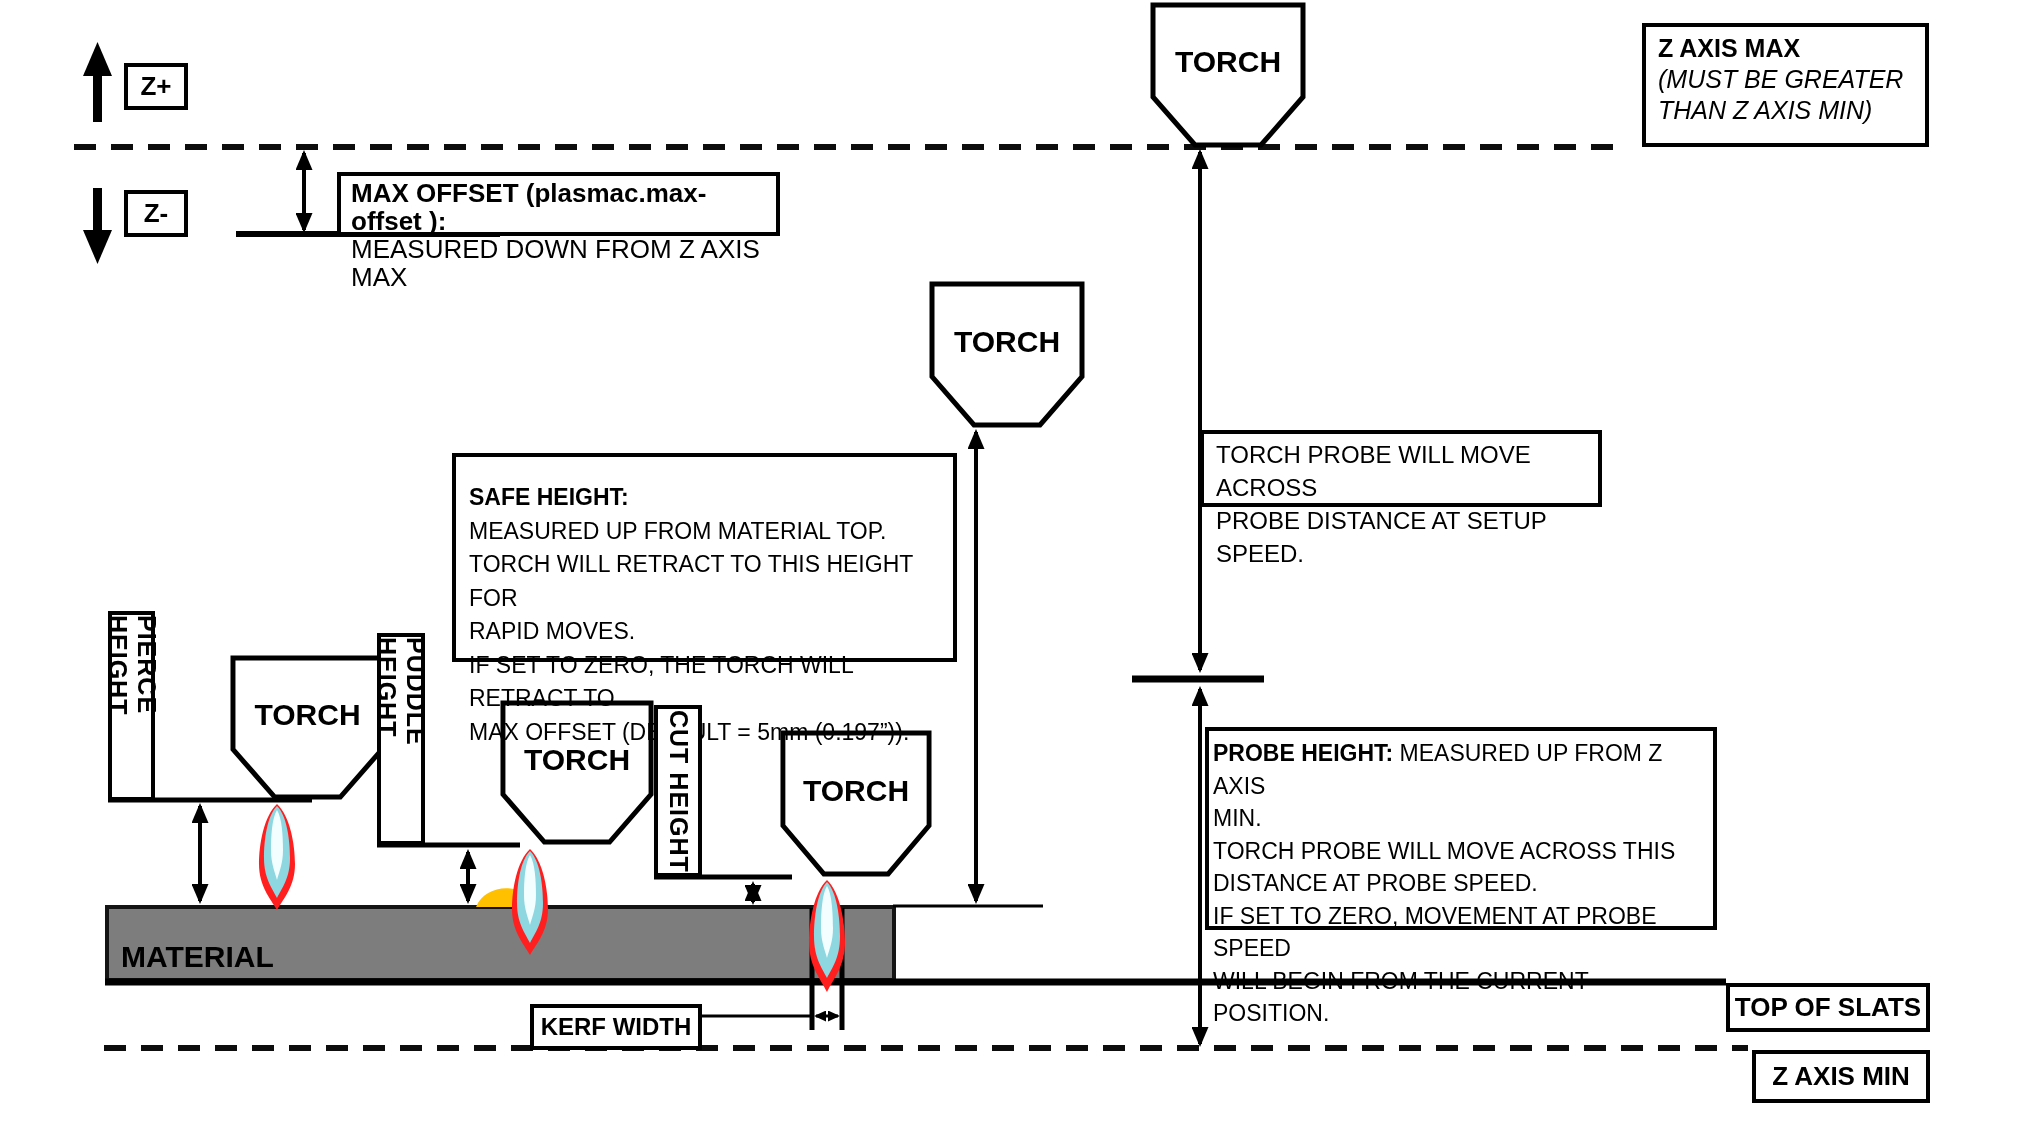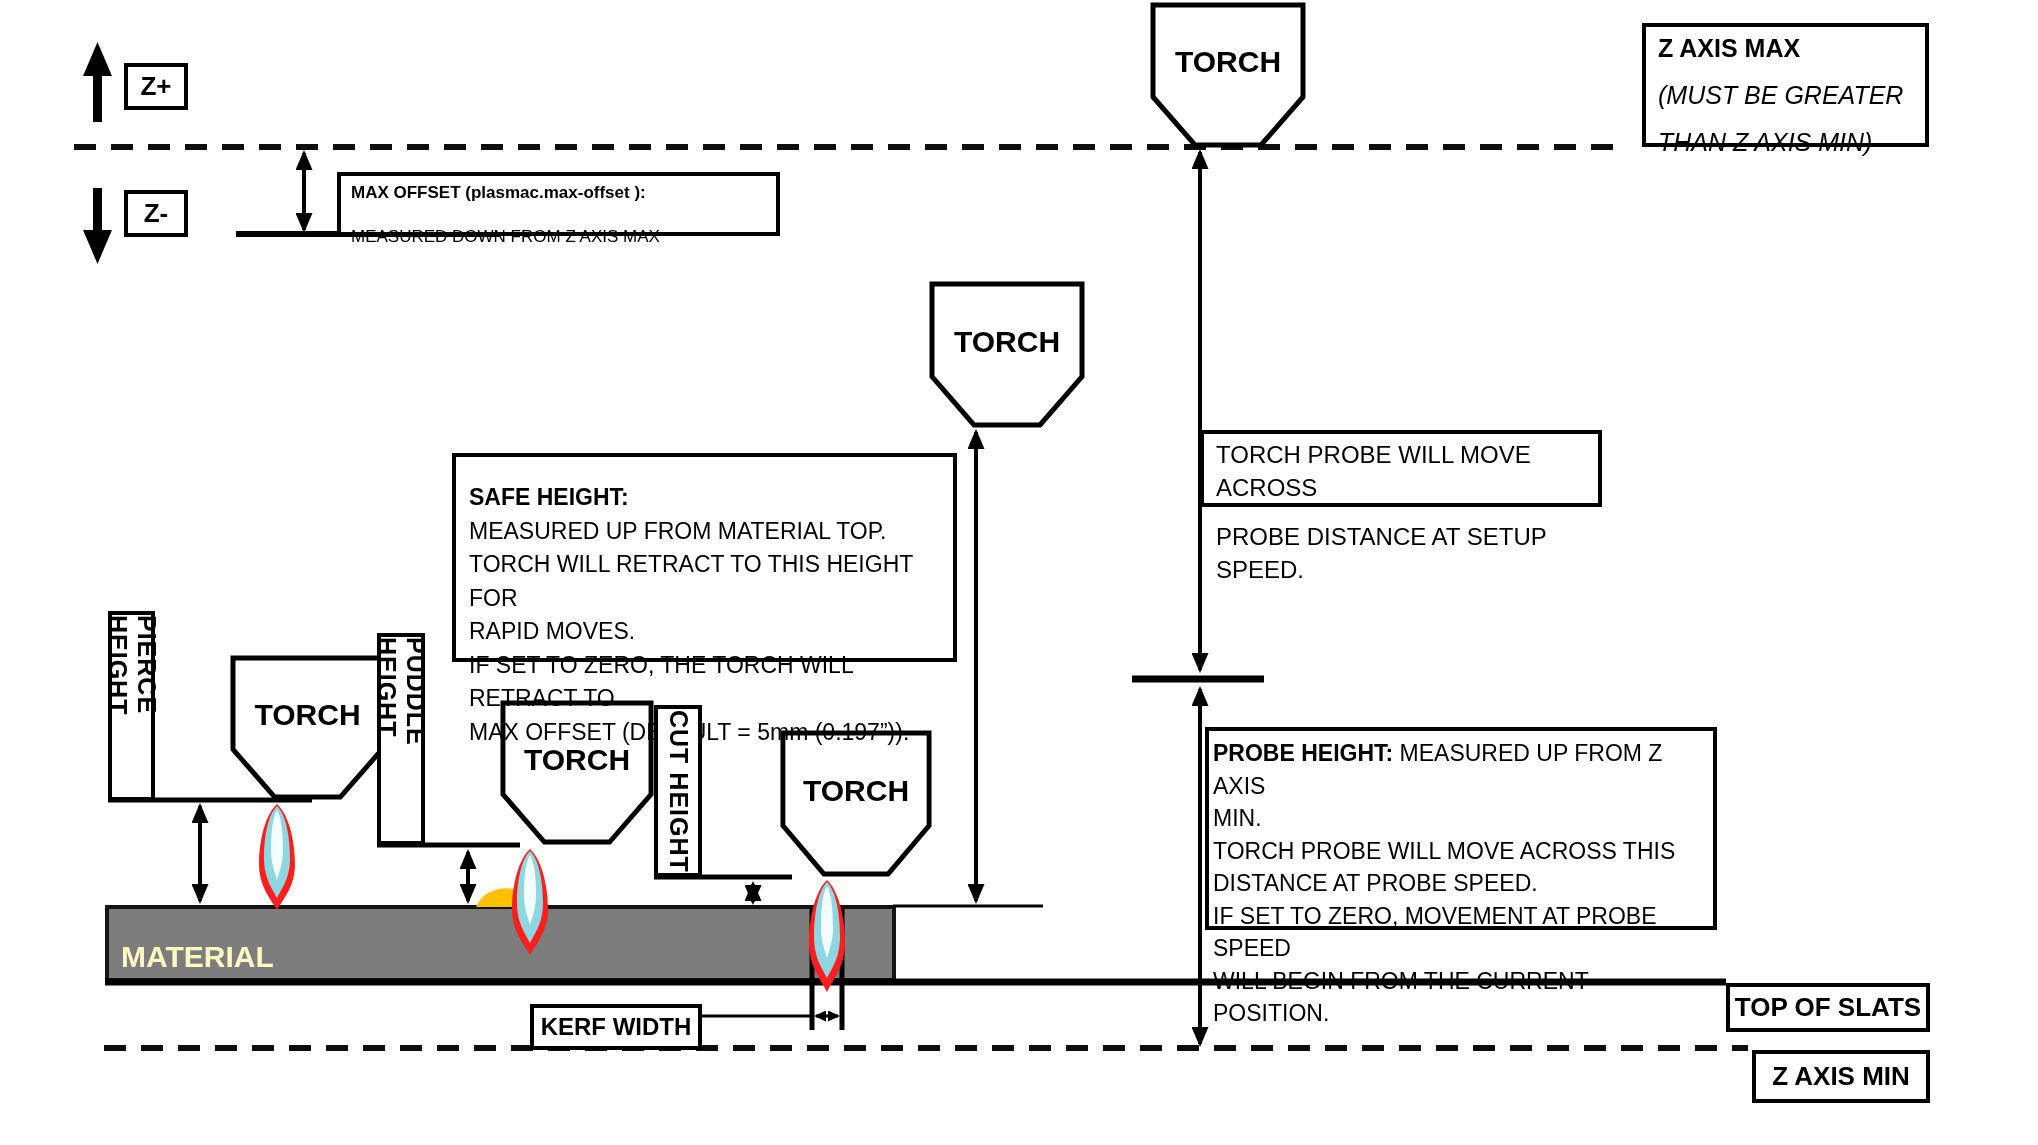--- a/index.html
+++ b/index.html
@@ -2,45 +2,45 @@
 <html><head>
 <meta charset="utf-8">
 <style>
   html,body{margin:0;padding:0;background:#fff;}
   body{width:2038px;height:1145px;position:relative;overflow:hidden;
        font-family:"Liberation Sans",sans-serif;color:#000;}
   .canvas{position:absolute;inset:0;}
   .overlay{position:absolute;left:0;top:0;z-index:2;}
   
   .box{position:absolute;background:#fff;border:4px solid #000;box-sizing:border-box;
-       z-index:3;display:flex;align-items:center;justify-content:center;gap:16px;}
+       z-index:3;display:flex;align-items:center;justify-content:center;}
   .bold{font-weight:bold;}
   .italic{font-style:italic;}
   .left{align-items:flex-start;justify-content:flex-start;flex-direction:column;text-align:left;}
   .pre{white-space:pre-line;}
   
   .z-tag{left:124px;width:64px;height:47px;font-weight:bold;font-size:26px;}
   #z-plus{top:63px;}  #z-minus{top:190px;}
-  #max-offset{left:337px;top:172px;width:443px;height:64px;font-size:17px;line-height:28px;padding:3px 10px;}
+  #max-offset{left:337px;top:172px;width:443px;height:64px;font-size:26px;line-height:28px;padding:3px 10px;}
   #z-axis-max{left:1642px;top:23px;width:287px;height:124px;font-size:25px;line-height:31px;padding:6px 12px;}
   #torch-probe{left:1200px;top:410px;width:402px;height:77px;font-size:24px;line-height:33px;padding:4px 12px;margin-top:20px;}
   #safe-height{left:452px;top:453px;width:505px;height:209px;font-size:23px;line-height:33.5px;padding:24px 13px;}
   #probe-height{left:1205px;top:727px;width:512px;height:203px;font-size:23px;line-height:32.5px;padding:6px 4px;}
   #kerf-width{left:530px;top:992px;width:172px;height:46px;font-weight:bold;font-size:24px;margin-top:12px;}
   #top-of-slats{left:1726px;top:983px;width:204px;height:49px;font-weight:bold;font-size:26px;}
   #z-axis-min{left:1752px;top:1050px;width:178px;height:53px;font-weight:bold;font-size:26px;}
   .vlabel{writing-mode:vertical-rl;text-orientation:mixed;font-weight:bold;font-size:25px;
           letter-spacing:1px;justify-content:center;align-items:center;}
   #pierce-height{left:108px;top:611px;width:47px;height:190px;}
   #puddle-height{left:377px;top:633px;width:48px;height:212px;}
   #cut-height{left:654px;top:705px;width:48px;height:172px;}
   
   .material{position:absolute;left:105px;top:905px;width:791px;height:77px;background:#7d7d7d;
             border:4px solid #141414;box-sizing:border-box;z-index:1;}
-  .material-label{position:absolute;left:12px;bottom:4px;font-weight:bold;font-size:30px;color:#fef9c3;}
+  .material-label{position:absolute;left:12px;bottom:4px;font-weight:bold;font-size:30px;color:#000000;}
   
   .torch{position:absolute;z-index:3;display:flex;align-items:center;justify-content:center;margin-left:32px;}
   .torch svg{position:absolute;inset:0;width:100%;height:100%;}
   .torch-label{position:relative;font-weight:bold;font-size:30px;padding-bottom:26px;}
 </style>
 </head>
 <body>
 
 <div class="canvas">
 

